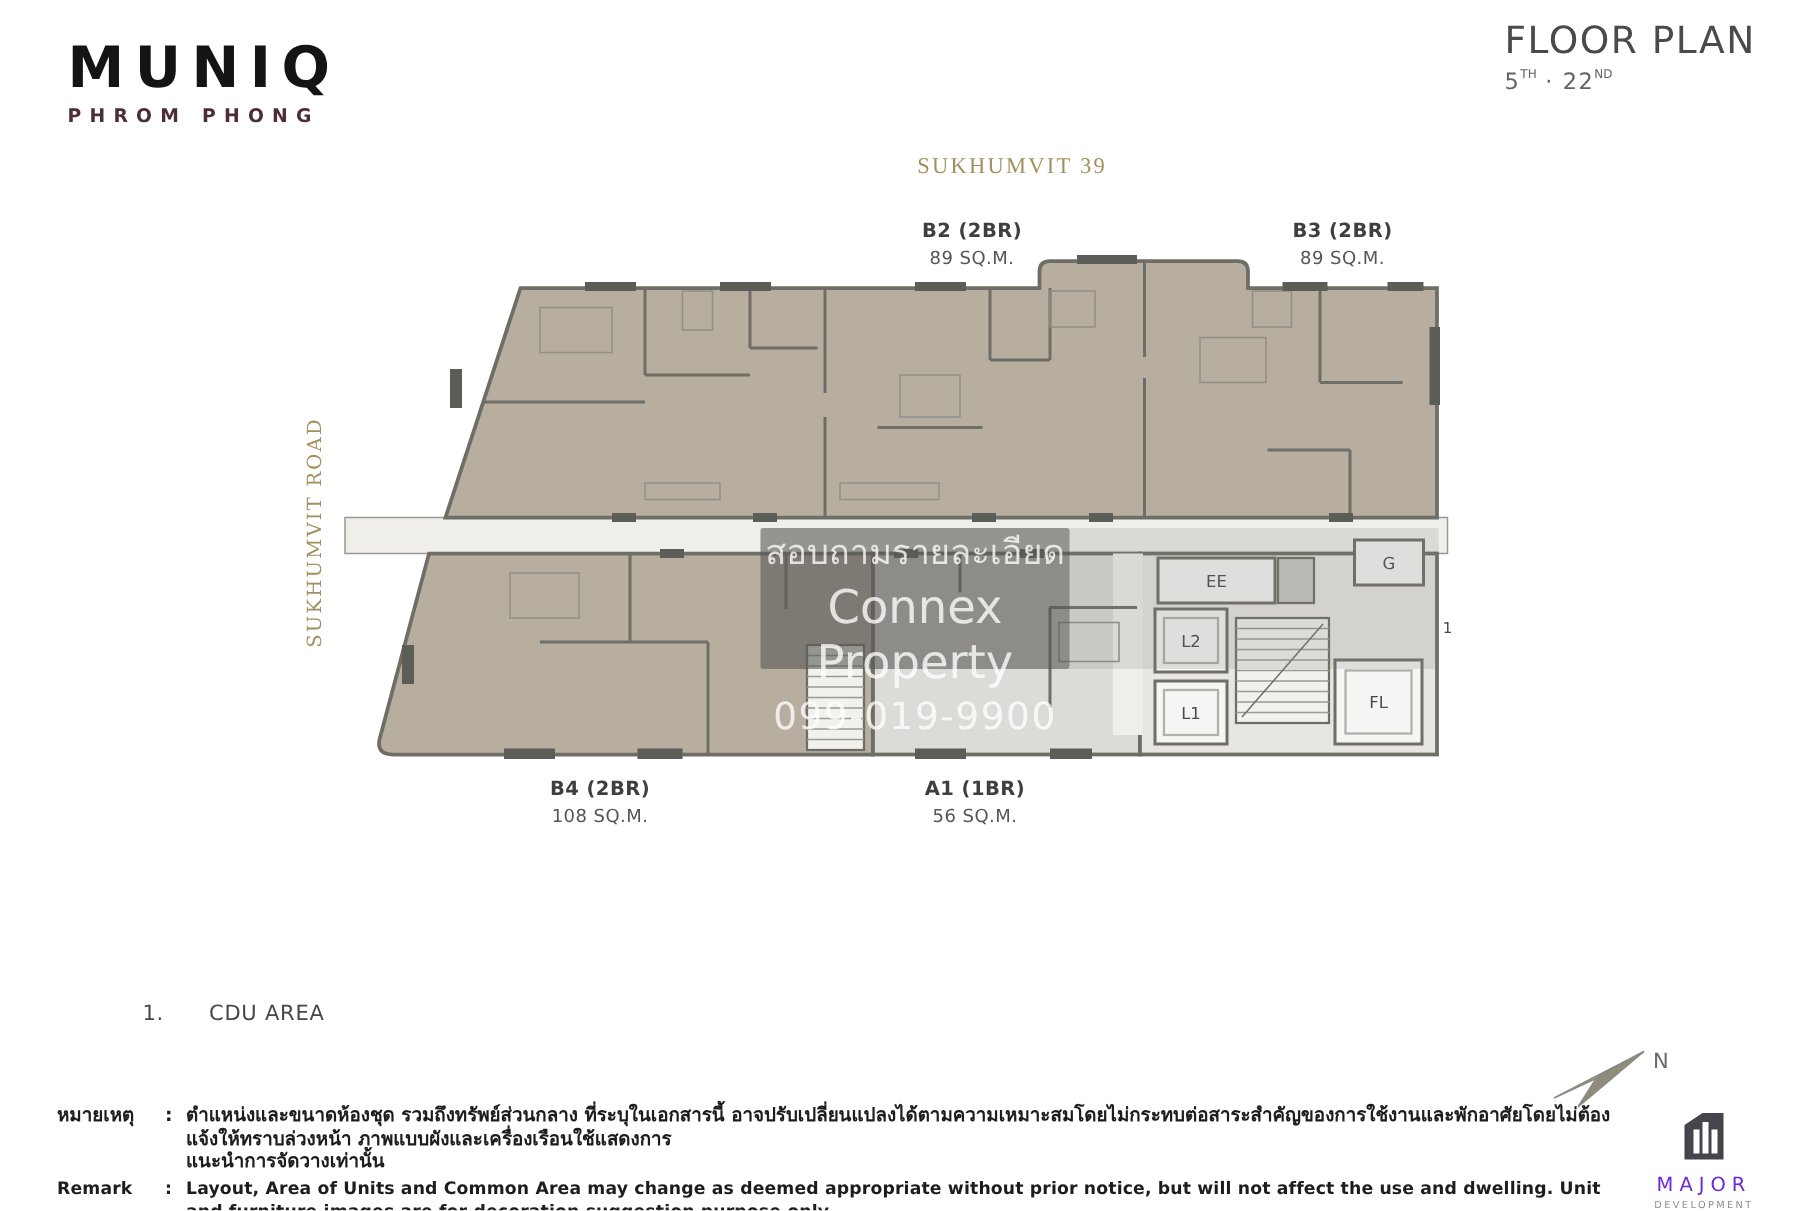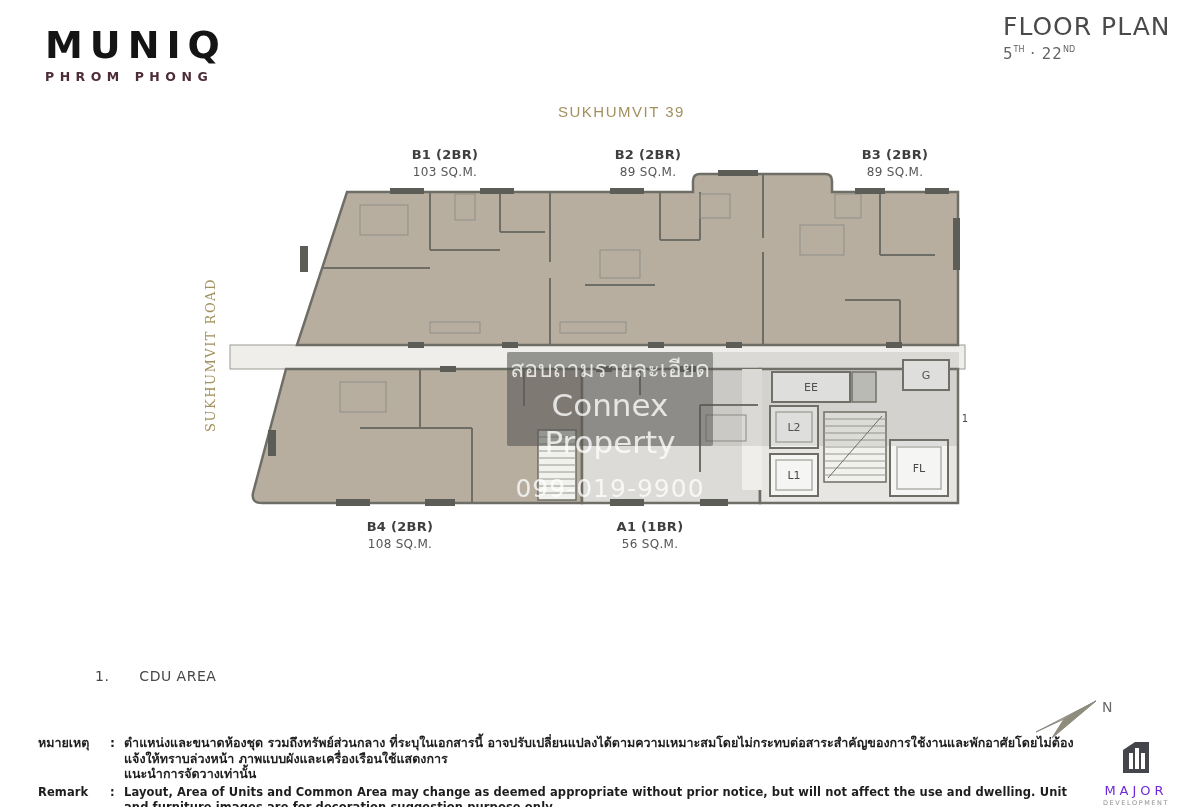--- a/index.html
+++ b/index.html
@@ -10,36 +10,36 @@
   
   .logo{left:45px;top:26px;width:220px;}
   .logo-title{font-size:38px;letter-spacing:7px;color:#141414;font-weight:700;line-height:1.05;}
   .logo-sub{font-size:12.5px;font-weight:bold;letter-spacing:5.5px;color:#4d2d36;margin-top:3px;}
   .fp-block{left:1003px;top:12px;width:190px;}
   .fp-title{font-size:25px;color:#4a4a4a;letter-spacing:1px;}
   .fp-floors{font-size:15px;color:#636363;margin-top:4px;letter-spacing:1px;}
   .sup{font-size:8px;vertical-align:7px;letter-spacing:0;}
 
   
-  .street-top{left:558px;top:103px;width:180px;text-align:left;
-    font-family:Liberation Sans, sans-serif;font-size:15px;letter-spacing:1.5px;color:#a3905e;}
+  .street-top{left:558px;top:103px;width:180px;text-align:right;
+    font-family:Liberation Serif, serif;font-size:15px;letter-spacing:1.5px;color:#a3905e;}
   .street-left{left:127px;top:346px;width:170px;height:18px;text-align:center;
     transform:rotate(-90deg);font-family:"DejaVu Serif","Liberation Serif",serif;
     font-size:13px;letter-spacing:1.5px;color:#a3905e;}
 
   
   .unit-lbl{width:140px;text-align:center;color:#3f3f3f;font-size:13px;font-weight:bold;letter-spacing:.3px;}
   .unit-lbl .area{display:block;font-weight:normal;font-size:12px;color:#565656;margin-top:3px;letter-spacing:.3px;}
   .u-b1{left:375px;top:147px;} .u-b2{left:578px;top:147px;} .u-b3{left:825px;top:147px;}
   .u-b4{left:330px;top:519px;} .u-a1{left:580px;top:519px;}
 
   
   .wm{left:507px;top:356px;width:206px;text-align:center;color:rgba(255,255,255,.78);}
   .wm div{line-height:1.18;}
-  .wm .l1{font-size:23px;} .wm .l2{font-size:31px;margin-top:4px;} .wm .l3{font-size:25px;margin-top:14px;letter-spacing:1px;}
+  .wm .l1{font-size:23px;} .wm .l2{font-size:31px;margin-top:4px;} .wm .l3{font-size:25px;margin-top:3px;letter-spacing:1px;}
 
   
   .legend{left:95px;top:668px;display:flex;gap:30px;font-size:14px;color:#474747;letter-spacing:.5px;}
   .compass{left:1030px;top:692px;}
 
   
   .footer{left:38px;top:735px;width:1055px;color:#1d1d1d;}
   .f-row{display:flex;align-items:flex-start;}
   .f-lab{flex:0 0 72px;font-weight:bold;}
   .f-col{flex:0 0 14px;font-weight:bold;}
@@ -187,24 +187,20 @@
   </div>
 
   <div class="abs fp-block">
     <div class="fp-title">FLOOR PLAN</div>
     <div class="fp-floors"><span>5</span><span class="sup">TH</span> <span>·</span> <span>22</span><span class="sup">ND</span></div>
   </div>
 
   <div class="abs street-top">SUKHUMVIT 39</div>
   <div class="abs street-left">SUKHUMVIT ROAD</div>
 
-  <div class="abs unit-lbl u-b1">
-    <span>B1 (2BR)</span>
-    <span class="area">103 SQ.M.</span>
-  </div>
   <div class="abs unit-lbl u-b2">
     <span>B2 (2BR)</span>
     <span class="area">89 SQ.M.</span>
   </div>
   <div class="abs unit-lbl u-b3">
     <span>B3 (2BR)</span>
     <span class="area">89 SQ.M.</span>
   </div>
   <div class="abs unit-lbl u-b4">
     <span>B4 (2BR)</span>

